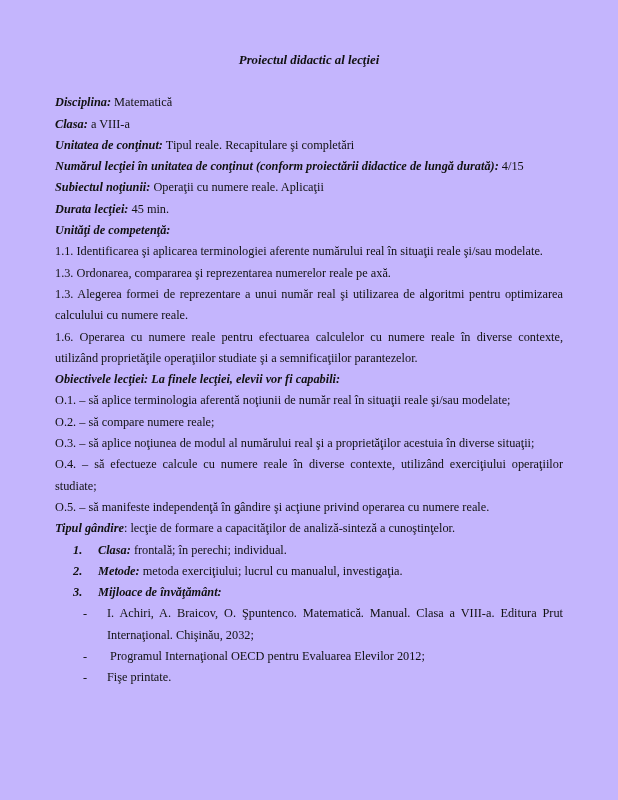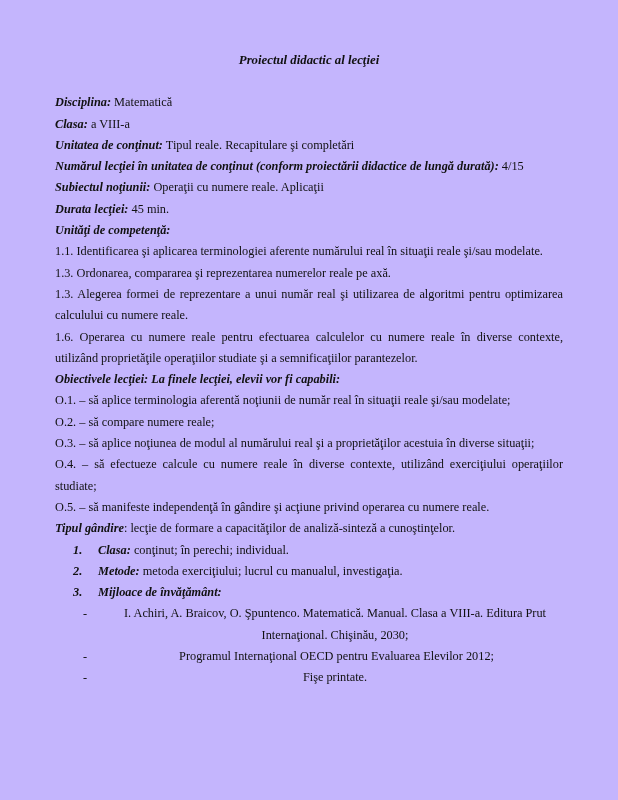--- a/index.html
+++ b/index.html
@@ -52,21 +52,20 @@
   .dash-row {
     display: flex;
     margin-left: 28px;
   }
   .dash {
     flex: 0 0 24px;
     width: 24px;
   }
   .dash-text {
     flex: 1 1 auto;
-    text-align: center;
   }
 </style>
 </head>
 <body>
 
 <div class="page">
 
   <h1 class="title">Proiectul didactic al lecţiei</h1>
 
   <p><span class="bi">Disciplina:</span> <span>Matematică</span></p>
@@ -94,36 +93,36 @@
   <p>O.2. – să compare numere reale;</p>
   <p>O.3. – să aplice noţiunea de modul al numărului real şi a proprietăţilor acestuia în diverse situaţii;</p>
   <p class="just">O.4. – să efectueze calcule cu numere reale în diverse contexte, utilizând exerciţiului operaţiilor studiate;</p>
   <p>O.5. – să manifeste independenţă în gândire şi acţiune privind operarea cu numere reale.</p>
 
   <p><span class="bi">Tipul gândire</span><span>: lecţie de formare a capacităţilor de analiză-sinteză a cunoştinţelor.</span></p>
 
 
   <div class="num-row">
     <span class="num bi">1.</span>
-    <p class="num-body"><span class="bi">Clasa:</span> <span>conţinut; în perechi; individual.</span></p>
+    <p class="num-body"><span class="bi">Clasa:</span> <span>frontală; în perechi; individual.</span></p>
   </div>
 
   <div class="num-row">
     <span class="num bi">2.</span>
     <p class="num-body"><span class="bi">Metode:</span> <span>metoda exerciţiului; lucrul cu manualul, investigaţia.</span></p>
   </div>
 
   <div class="num-row">
     <span class="num bi">3.</span>
     <p class="num-body"><span class="bi">Mijloace de învăţământ:</span><span></span></p>
   </div>
 
   <div class="dash-row">
     <span class="dash">-</span>
-    <div class="dash-text just">I. Achiri, A. Braicov, O. Şpuntenco. Matematică. Manual. Clasa a VIII-a. Editura Prut Internaţional. Chişinău, 2030;</div>
+    <div class="dash-text just">I. Achiri, A. Braicov, O. Şpuntenco. Matematică. Manual. Clasa a VIII-a. Editura Prut Internaţional. Chişinău, 2032;</div>
   </div>
 
   <div class="dash-row">
     <span class="dash">-</span>
     <div class="dash-text">&nbsp;Programul Internaţional OECD pentru Evaluarea Elevilor 2012;</div>
   </div>
 
   <div class="dash-row">
     <span class="dash">-</span>
     <div class="dash-text">Fişe printate.</div>

